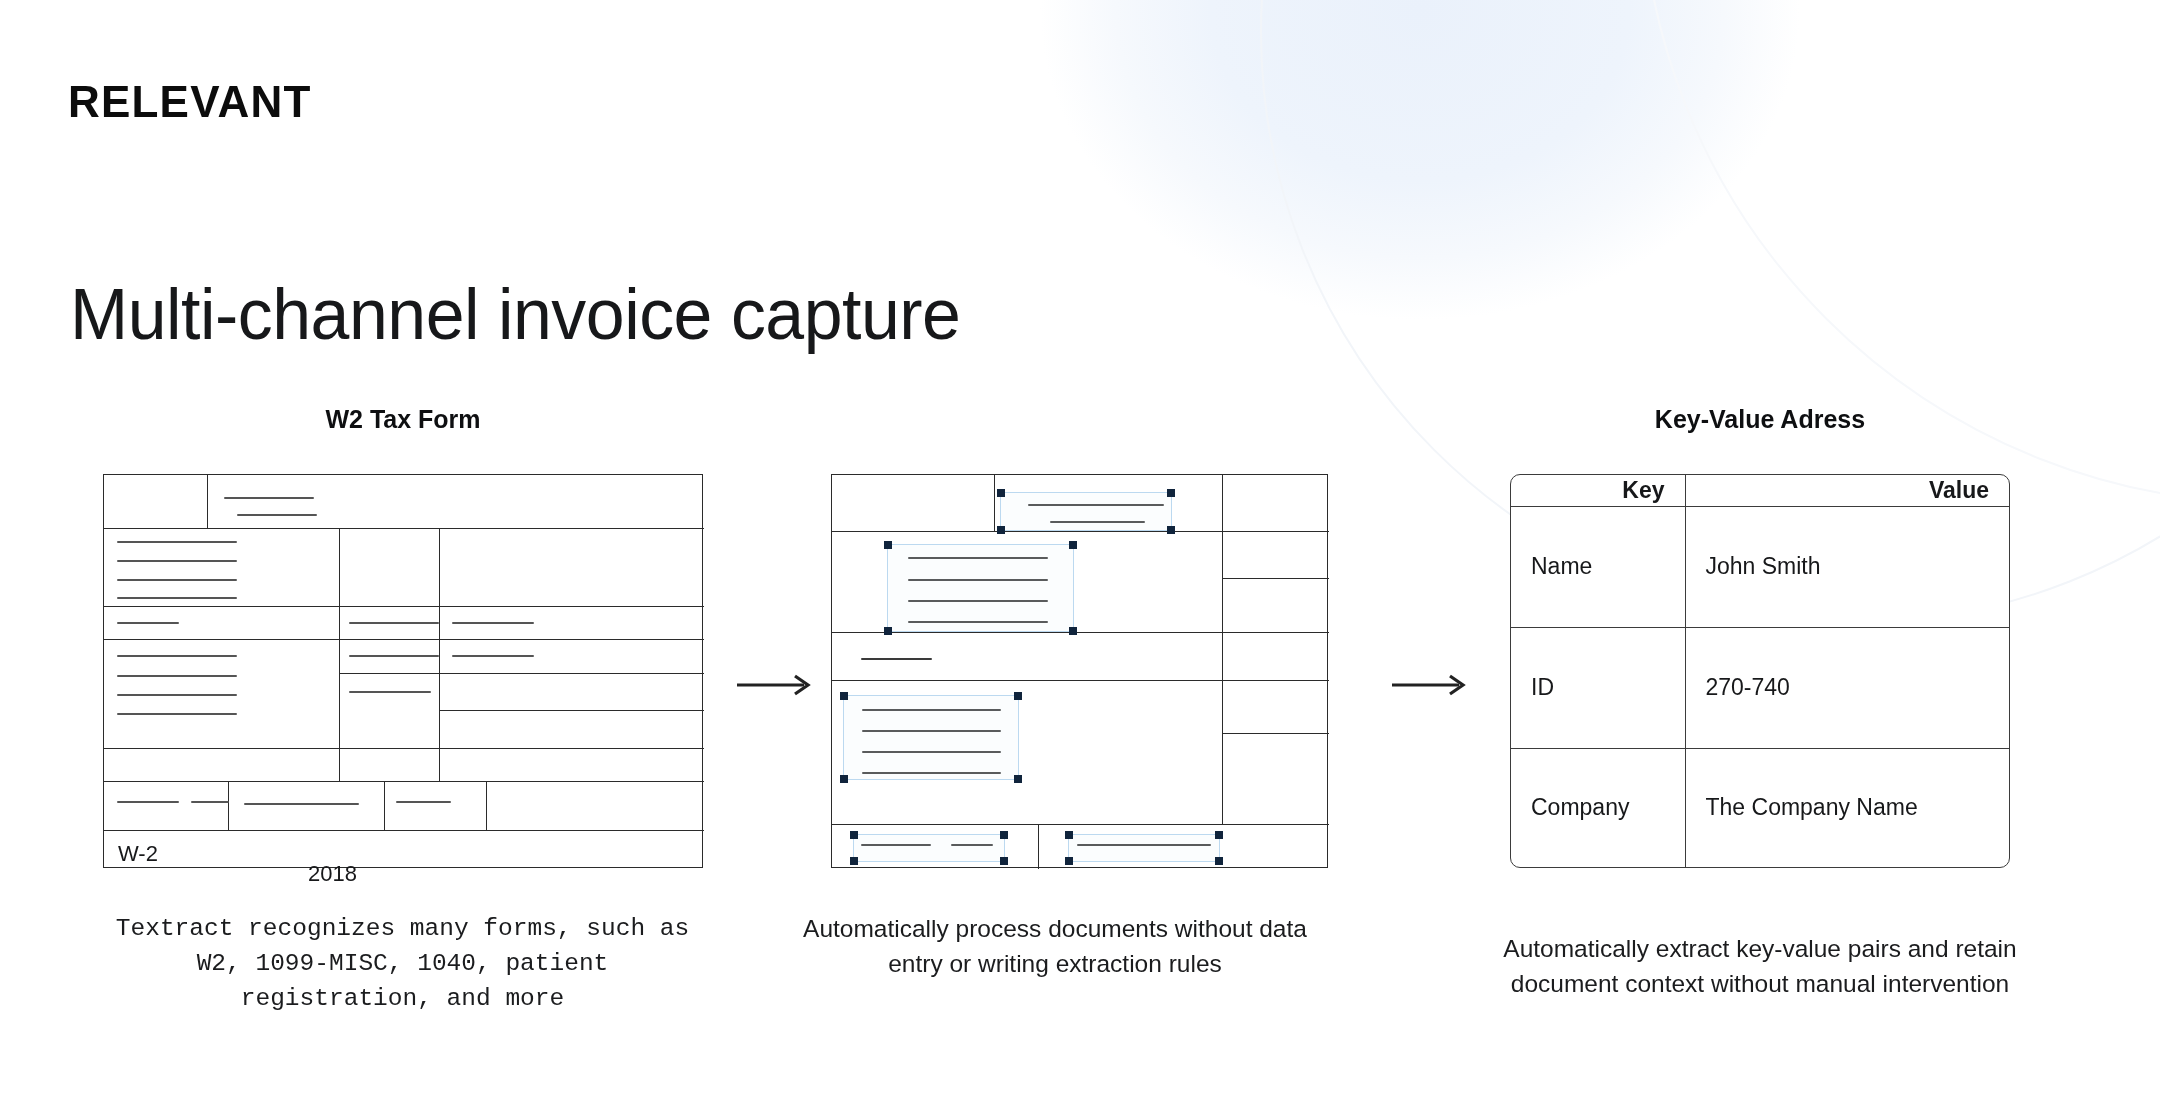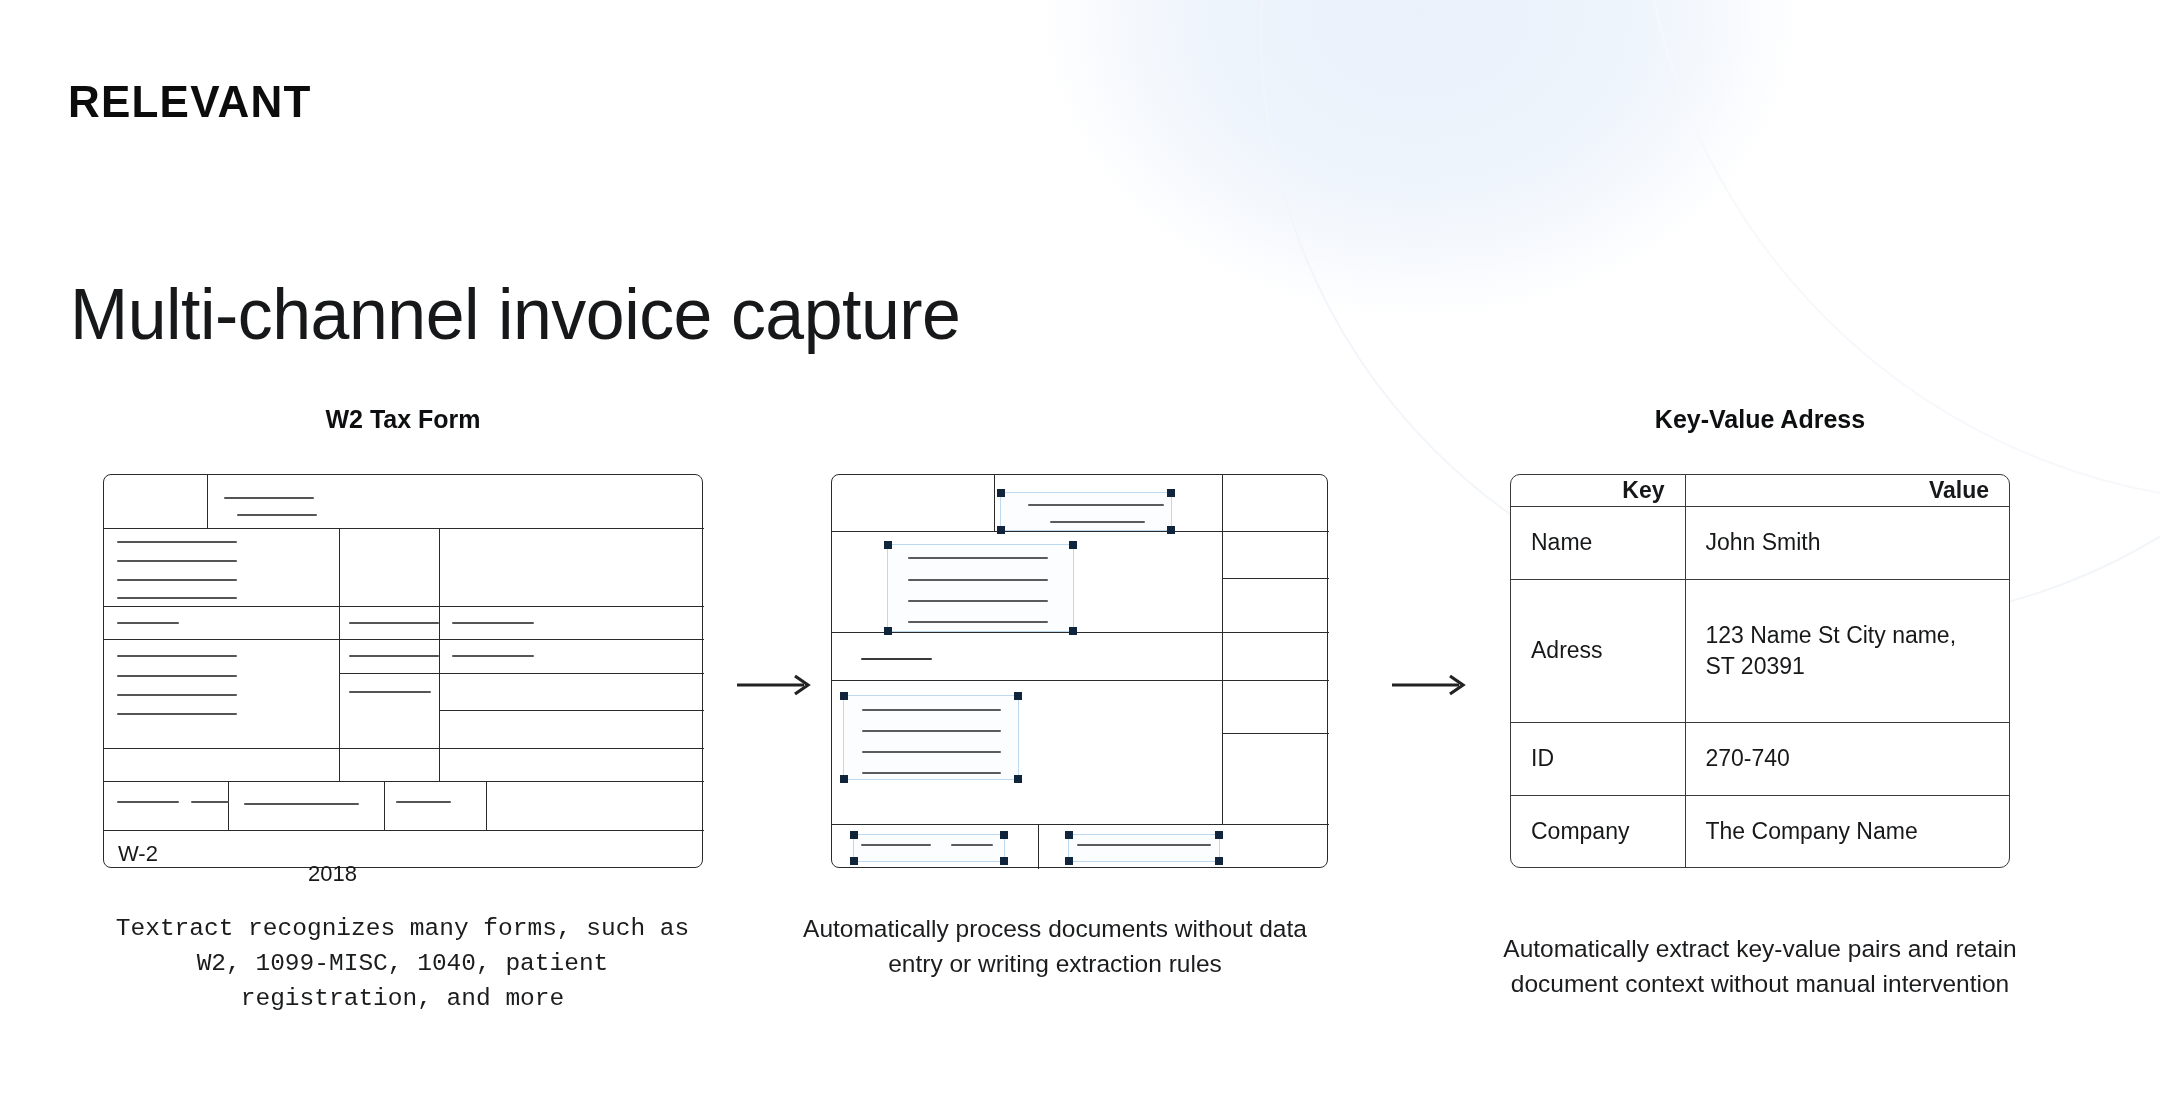--- a/index.html
+++ b/index.html
@@ -71,21 +71,21 @@
 
   
   .arrow{position:absolute;top:672px;}
   #arrow-1{left:735px;}
   #arrow-2{left:1390px;}
 
   
   .sheet{
     position:absolute;
     border:1.6px solid #2b2b2b;
-    border-radius:8px;
+    border-radius:0;
     background:#fff;
     box-sizing:border-box;
   }
   #form-w2{left:103px;top:474px;width:600px;height:394px;}
   #form-proc{left:831px;top:474px;width:497px;height:394px;}
 
   
   .hl{position:absolute;background:#2b2b2b;height:1.4px;}
   .vl{position:absolute;background:#2b2b2b;width:1.4px;}
   
@@ -272,24 +272,20 @@
         <th>Key</th>
         <th>Value</th>
       </tr>
     </thead>
     <tbody>
       <tr>
         <td>Name</td>
         <td>John Smith</td>
       </tr>
       <tr>
-        <td>Adress</td>
-        <td>123 Name St City name, ST 20391</td>
-      </tr>
-      <tr>
         <td>ID</td>
         <td>270-740</td>
       </tr>
       <tr>
         <td>Company</td>
         <td>The Company Name</td>
       </tr>
     </tbody>
   </table>
 </div>

